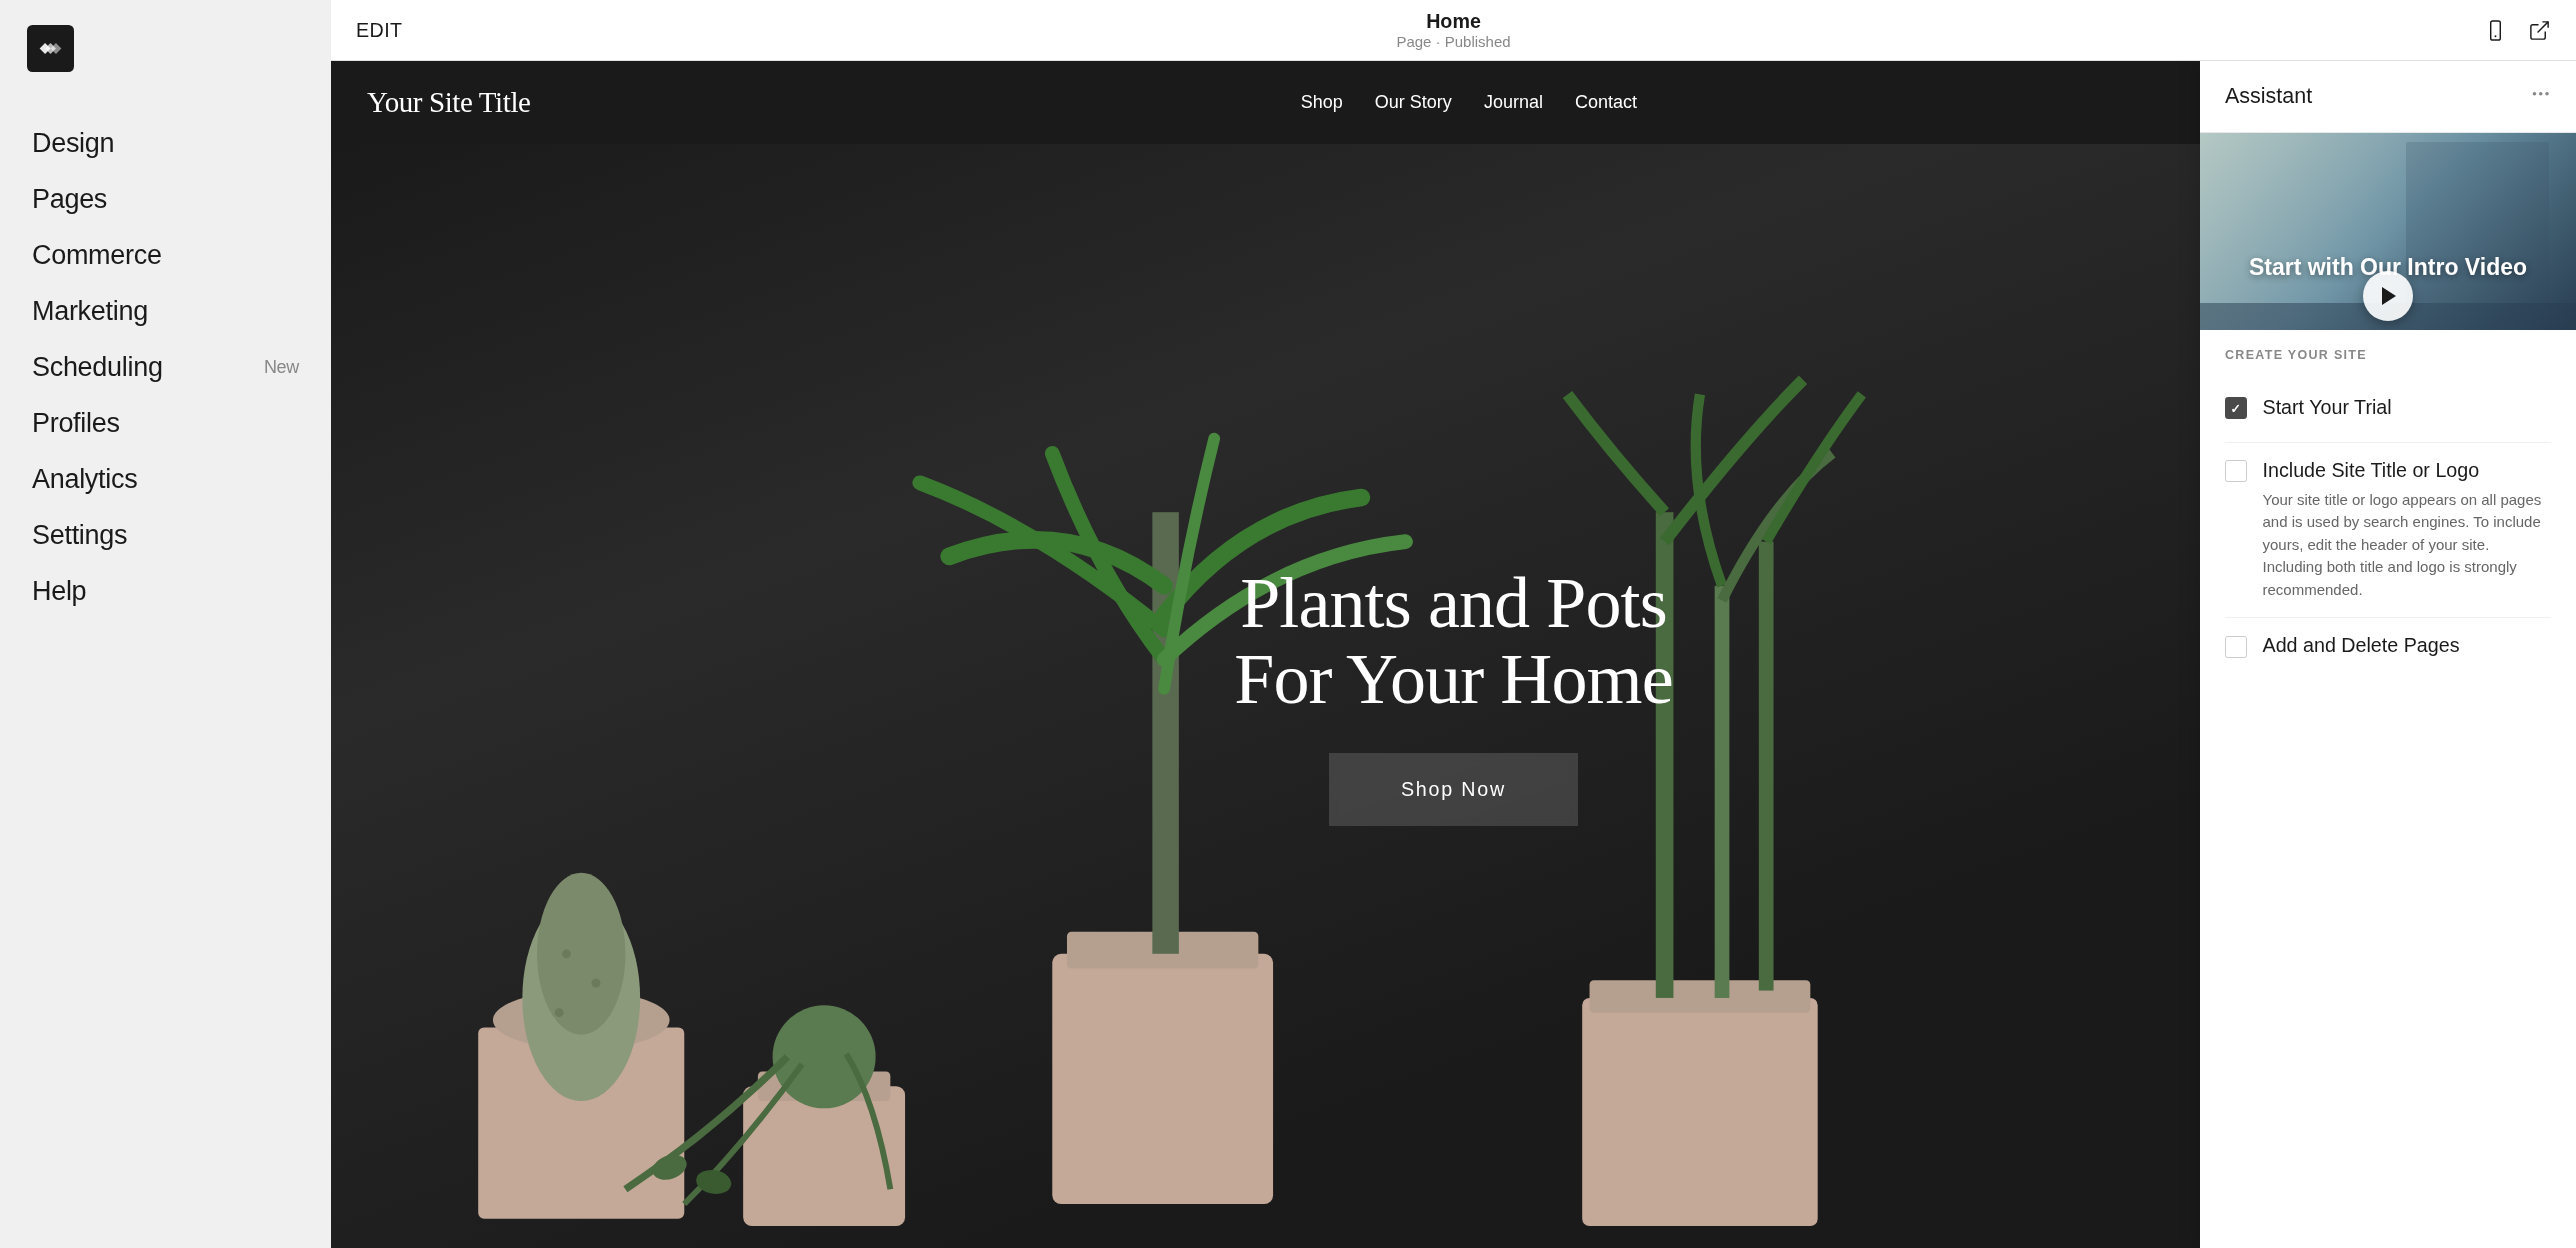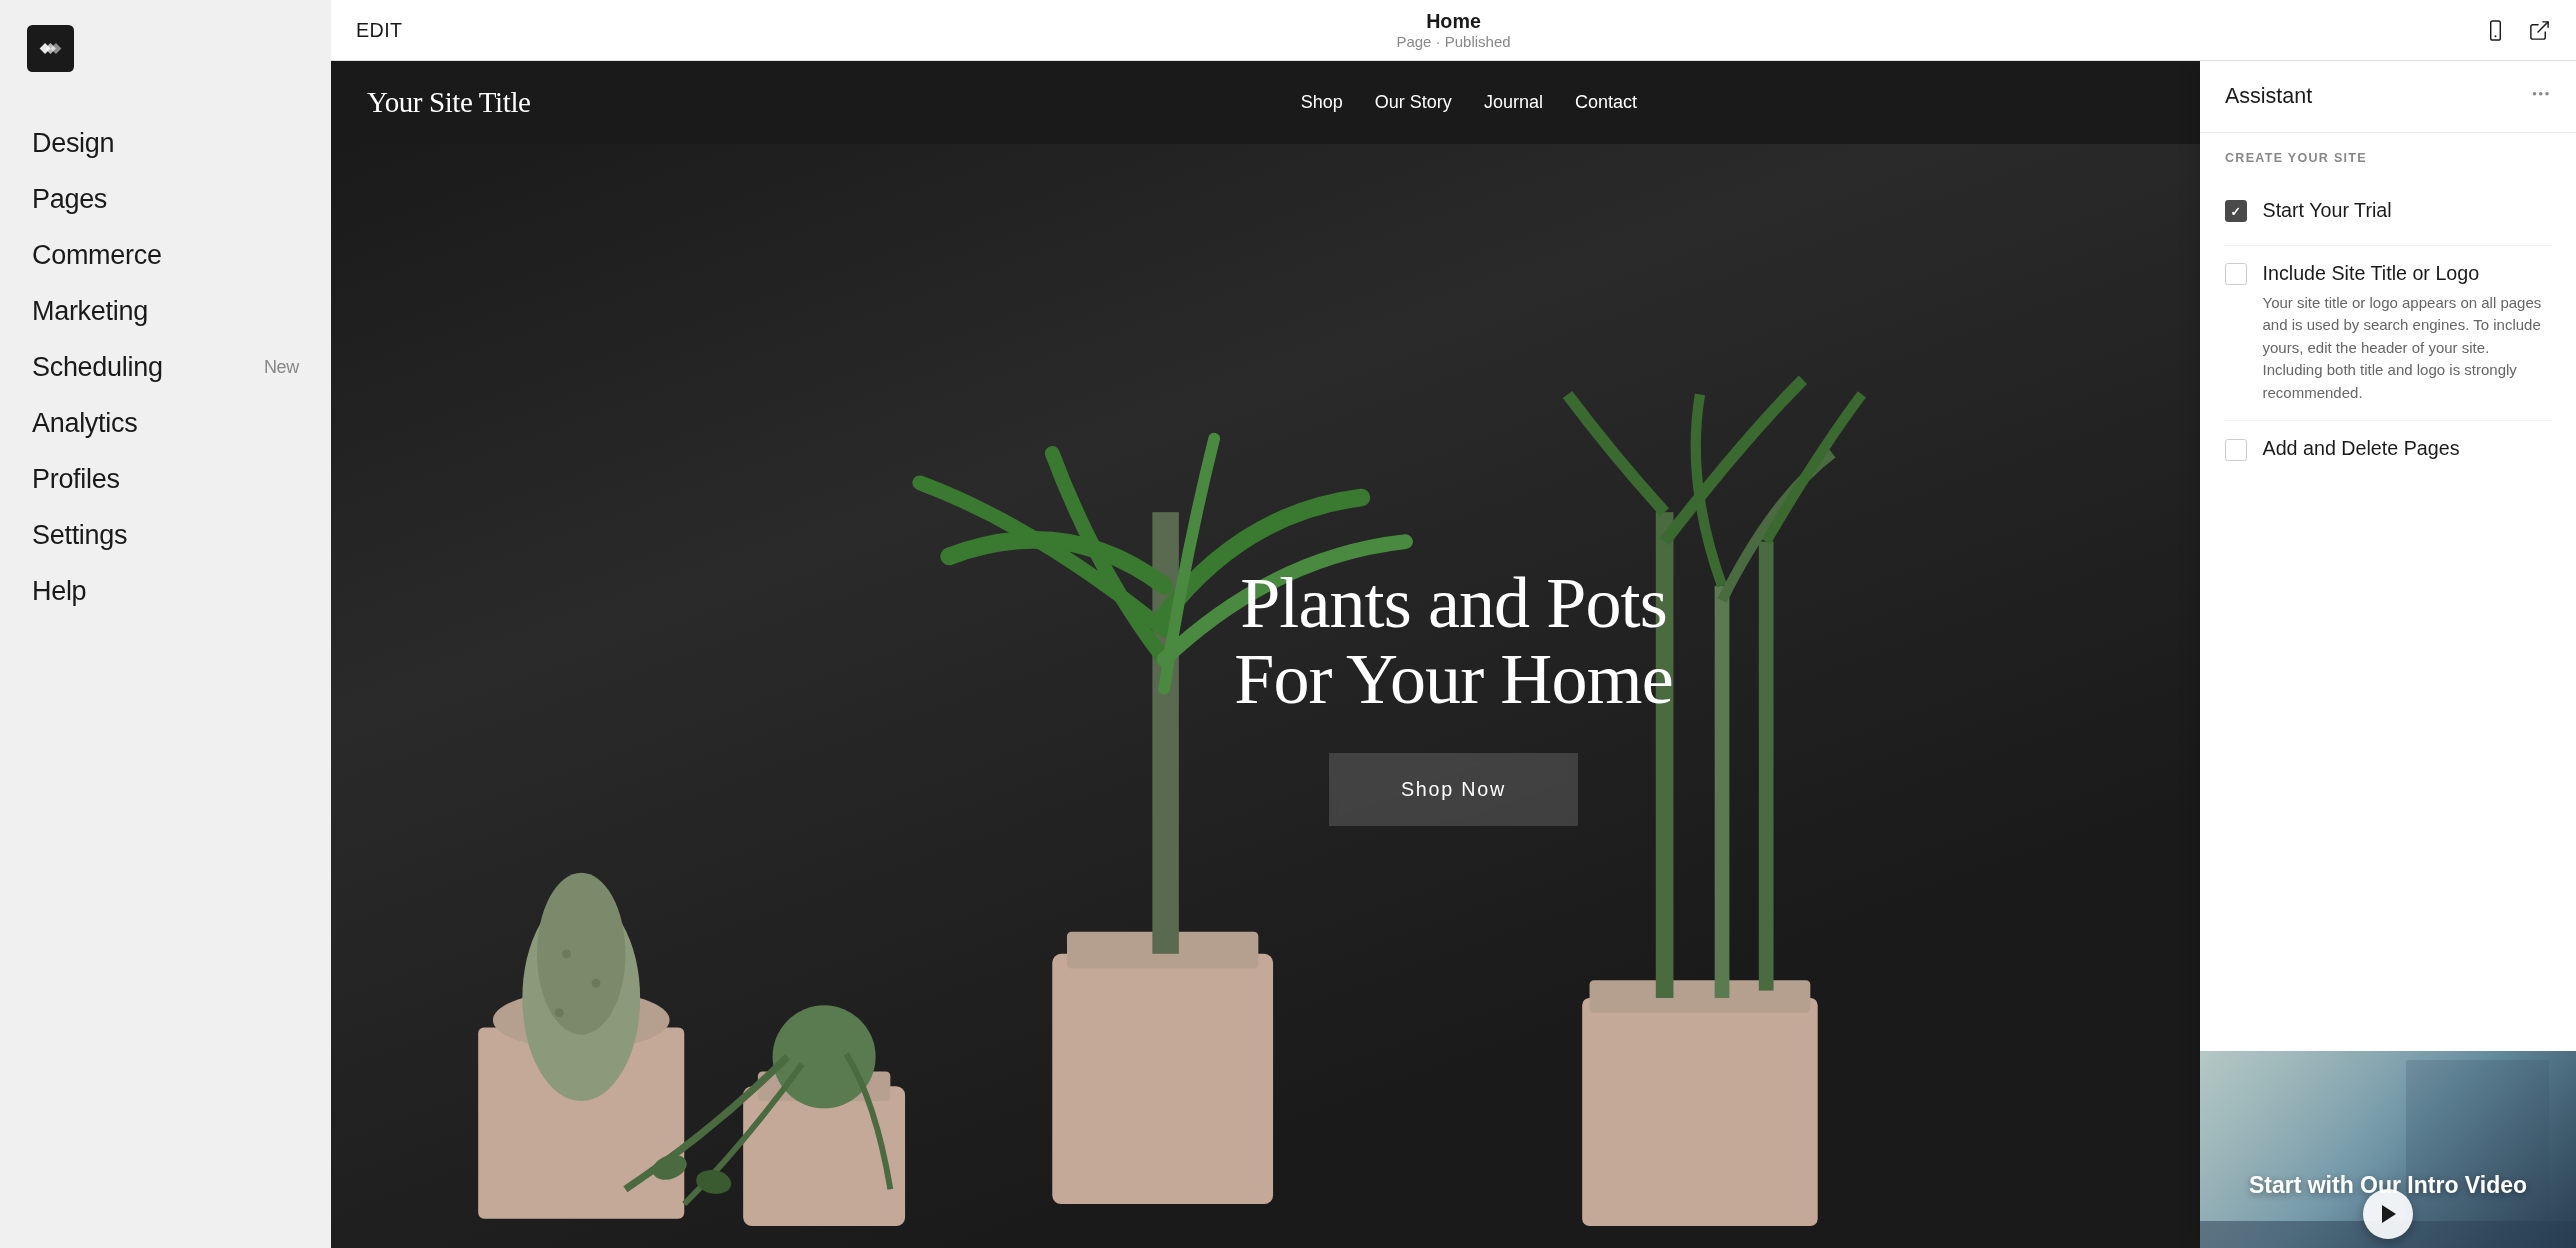--- a/index.html
+++ b/index.html
@@ -439,24 +439,24 @@
       <span>Commerce</span>
     </div>
     <div class="nav-item">
       <span>Marketing</span>
     </div>
     <div class="nav-item">
       <span>Scheduling</span>
       <span class="nav-badge">New</span>
     </div>
     <div class="nav-item">
+      <span>Profiles</span>
+    </div>
+    <div class="nav-item">
       <span>Analytics</span>
-    </div>
-    <div class="nav-item">
-      <span>Profiles</span>
     </div>
     <div class="nav-item">
       <span>Settings</span>
     </div>
     <div class="nav-item">
       <span>Help</span>
     </div>
   </nav>
 </div>
 
@@ -600,20 +600,31 @@
         <span id="assistant-title">Assistant</span>
         <span id="assistant-menu">
           <svg width="21.5" height="21.5" viewBox="0 0 24 24" fill="currentColor">
             <circle cx="5" cy="12" r="2"></circle>
             <circle cx="12" cy="12" r="2"></circle>
             <circle cx="19" cy="12" r="2"></circle>
           </svg>
         </span>
       </div>
 
+      <div id="video-section">
+        <div class="video-shape-1">
+
+          <div class="video-building"></div>
+          <div style="position:absolute;top:0;left:0;right:0;bottom:0;background:linear-gradient(135deg,rgba(180,200,195,0.8) 0%,rgba(100,140,160,0.6) 50%,rgba(40,60,80,0.9) 100%);"></div>
+          <div class="video-floor"></div>
+        </div>
+        <div id="video-overlay-text">Start with Our Intro Video</div>
+        <div id="play-button"></div>
+      </div>
+
       <div id="assistant-body">
         <div id="create-site-section">
           <span id="create-site-label">CREATE YOUR SITE</span>
 
           <div class="checklist-item">
             <div class="checkbox checked"></div>
             <div>
               <span class="checklist-title">Start Your Trial</span>
             </div>
           </div>
@@ -627,27 +638,16 @@
           </div>
 
           <div class="checklist-item">
             <div class="checkbox"></div>
             <div>
               <span class="checklist-title">Add and Delete Pages</span>
             </div>
           </div>
         </div>
       </div>
-
-      <div id="video-section">
-        <div class="video-shape-1">
-
-          <div class="video-building"></div>
-          <div style="position:absolute;top:0;left:0;right:0;bottom:0;background:linear-gradient(135deg,rgba(180,200,195,0.8) 0%,rgba(100,140,160,0.6) 50%,rgba(40,60,80,0.9) 100%);"></div>
-          <div class="video-floor"></div>
-        </div>
-        <div id="video-overlay-text">Start with Our Intro Video</div>
-        <div id="play-button"></div>
-      </div>
     </div>
   </div>
 </div>
 
 
 </body></html>

